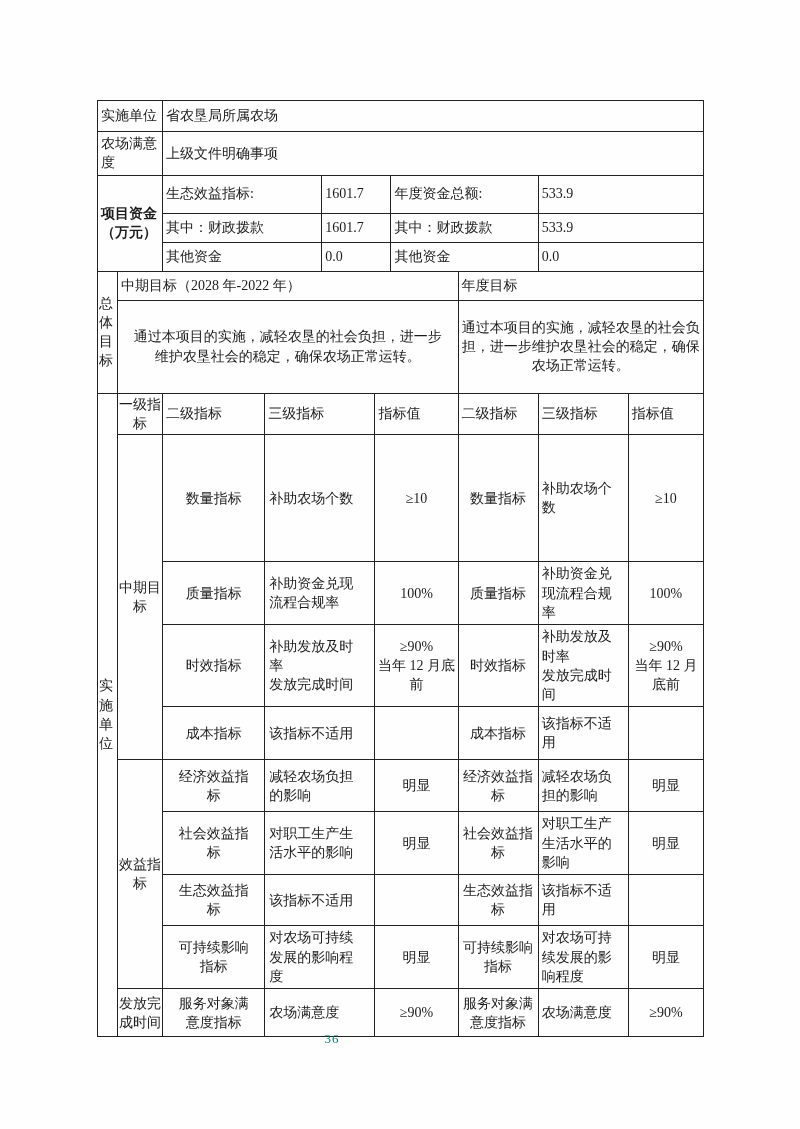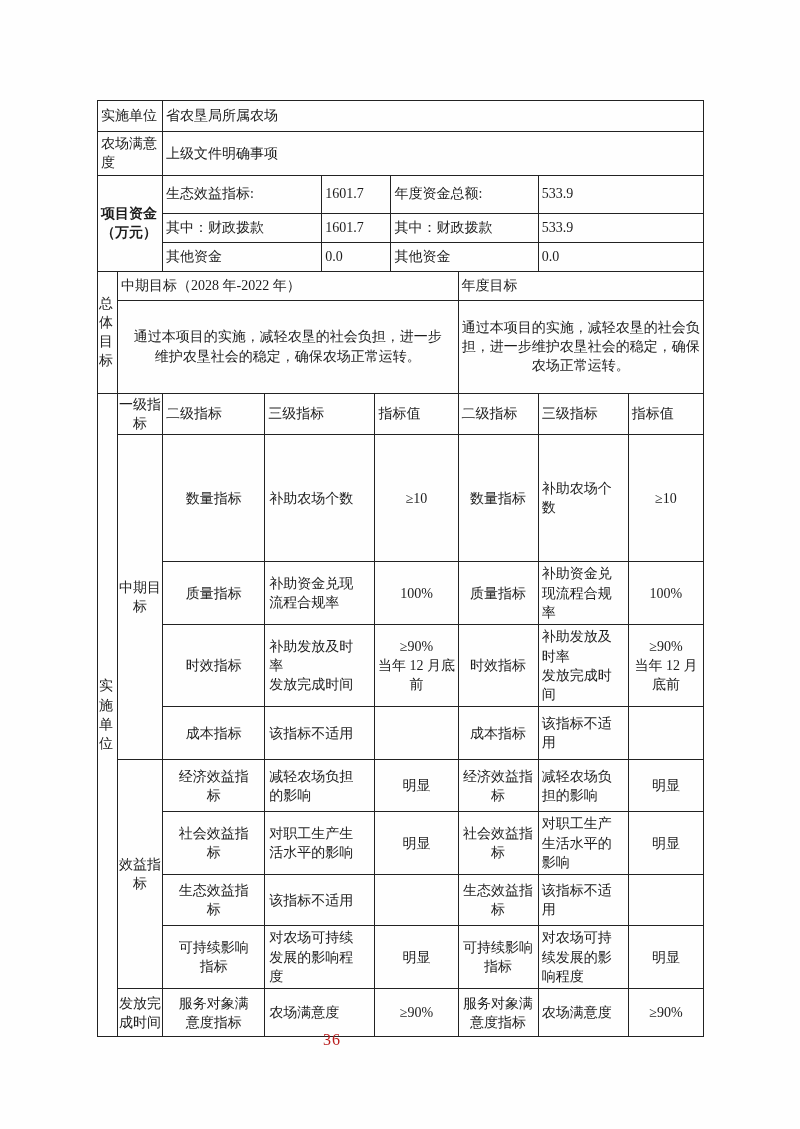--- a/index.html
+++ b/index.html
@@ -34,21 +34,21 @@
   .l3R{padding:2px 9px 2px 3px !important;word-break:break-all;text-align:left;white-space:pre-line;}
   
   .valL{padding:2px 1px !important;word-break:break-all;text-align:center;white-space:pre-line;}
   .valR{padding:2px 1px !important;word-break:break-all;text-align:center;white-space:pre-line;}
   
   .goalL{padding:2px 12px !important;text-align:center;}
   .goalR{padding:2px 2px !important;text-align:center;}
   .fund-label{white-space:pre-line;font-weight:bold;}
   .footer{
     position:absolute;left:0;top:1031px;width:664px;text-align:center;
-    font-size:16px;color:#b91c1c;letter-spacing:1px;
+    font-size:13px;color:#0f766e;letter-spacing:1px;
   }
 </style>
 </head>
 <body>
 
 <div class="page">
   <table class="doc">
     <colgroup>
       <col style="width:20px">
         <col style="width:45px">

